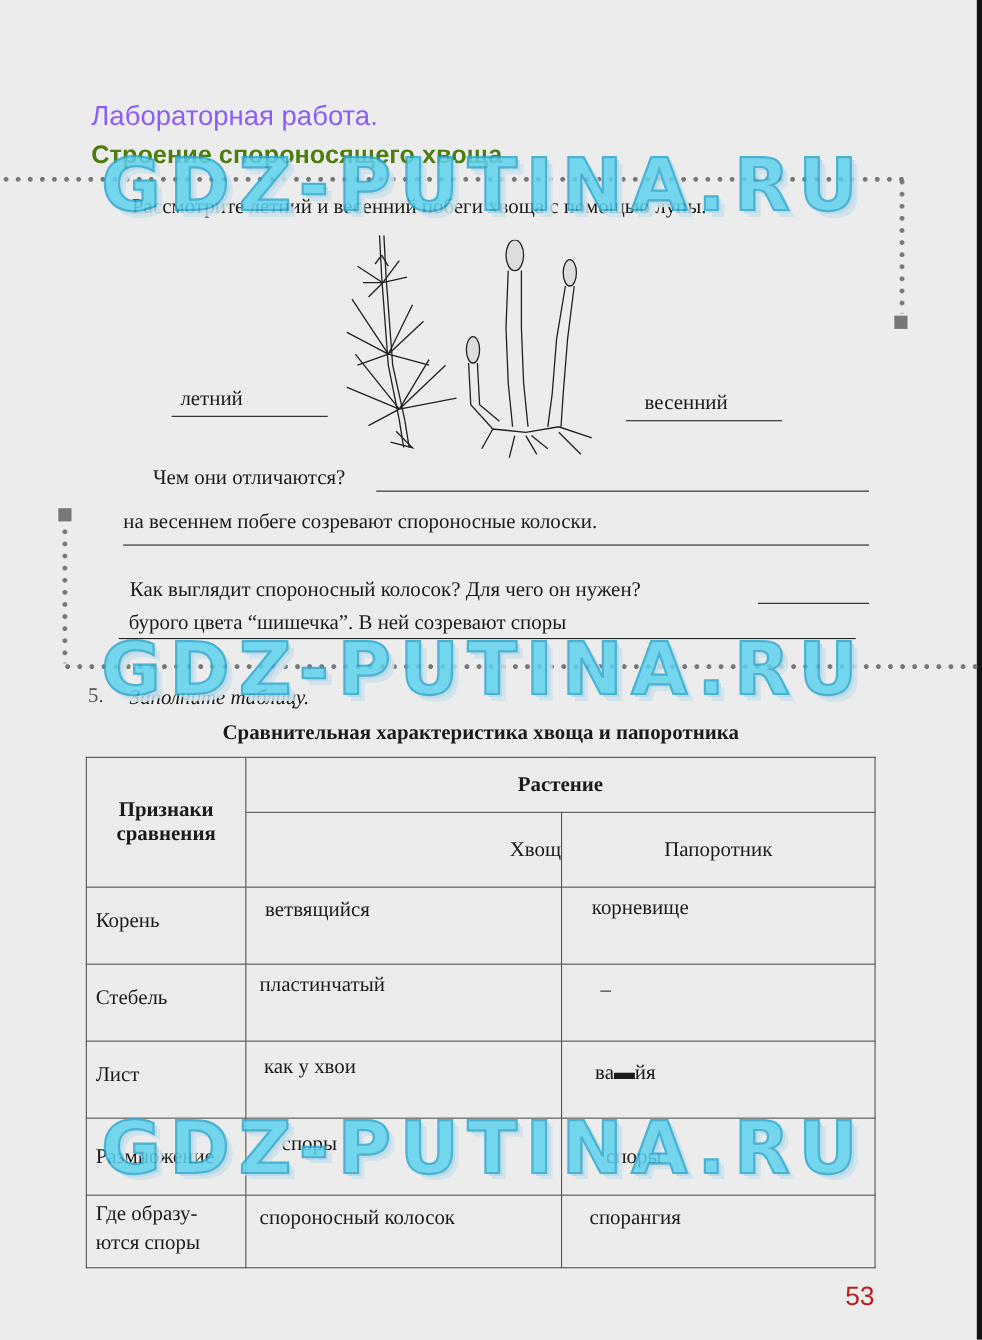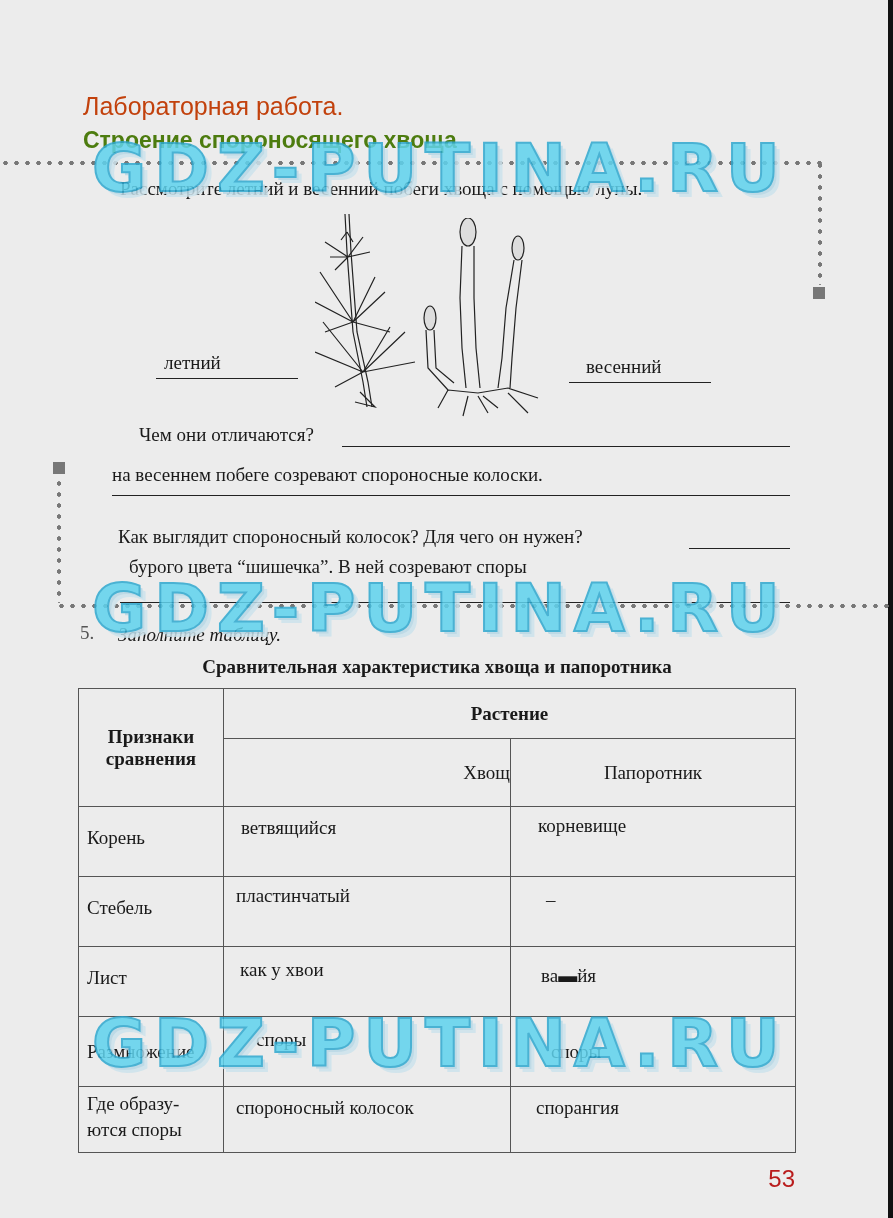--- a/index.html
+++ b/index.html
@@ -1,19 +1,19 @@
 <!DOCTYPE html>
 <html><head>
 <meta charset="utf-8">
 <style>
   html,body{margin:0;padding:0;}
   body{width:893px;height:1218px;background:#ececec;position:relative;overflow:hidden;font-family:"Liberation Serif","DejaVu Serif",serif;color:#1a1a1a;}
   .edge{position:absolute;right:0;top:0;width:5px;height:1218px;background:#111;}
   .abs{position:absolute;}
-  .lab{left:83px;top:92px;font-family:"Liberation Sans",sans-serif;font-size:25px;color:#c2410c;}
+  .lab{left:83px;top:92px;font-family:"Liberation Sans",sans-serif;font-size:25px;color:#8b5cf6;}
   .title{left:83px;top:127px;font-family:"Liberation Sans",sans-serif;font-size:23px;font-weight:bold;color:#4d7c0f;}
   .dots-h{height:6px;background-image:radial-gradient(circle,#777 2px,transparent 2.4px);background-size:11px 6px;background-repeat:repeat-x;}
   .dots-v{width:6px;background-image:radial-gradient(circle,#777 2px,transparent 2.4px);background-size:6px 11px;background-repeat:repeat-y;}
   .sq{width:12px;height:12px;background:#777;}
   .txt{font-size:19px;}
   .uline{border-bottom:1.6px solid #222;}
   table.cmp{position:absolute;left:78px;top:688px;width:718px;border-collapse:collapse;font-size:19px;}
   table.cmp td{border:1.5px solid #555;vertical-align:top;padding:0;}
   .hd{font-weight:bold;text-align:center;}
   .wm{position:absolute;font-family:"DejaVu Sans","Liberation Sans",sans-serif;font-weight:bold;font-size:66px;letter-spacing:8px;color:#5fd3ee;opacity:0.85;
@@ -59,21 +59,21 @@
   <path d="M8 112 L10 150 L30 172 M16 112 L18 150 L36 165"></path>
   <path d="M30 172 L60 175 L90 170 L120 180 M30 172 L20 190 M50 178 L45 198 M60 178 L70 195 M65 178 L80 190 M90 175 L110 195"></path>
 </svg>
 
 <div class="abs txt" style="left:118px;top:424px;margin-left:21px;">Чем они отличаются?</div>
 <div class="abs uline" style="left:342px;top:446px;width:448px;"></div>
 <div class="abs txt uline" style="left:112px;top:464px;width:678px;padding-bottom:9px;padding-left:0;box-sizing:border-box;">на весеннем побеге созревают спороносные колоски.</div>
 
 <div class="abs txt" style="left:118px;top:526px;">Как выглядит спороносный колосок? Для чего он нужен?</div>
 <div class="abs uline" style="left:689px;top:548px;width:101px;"></div>
-<div class="abs txt uline" style="left:120px;top:556px;width:670px;padding-left:9px;padding-bottom:24px;box-sizing:border-box;">бурого цвета “шишечка”. В ней созревают споры</div>
+<div class="abs txt uline" style="left:108px;top:556px;width:670px;padding-left:9px;padding-bottom:2px;box-sizing:border-box;">бурого цвета “шишечка”. В ней созревают споры</div>
 
 <div class="abs txt" style="left:80px;top:622px;color:#555;">5.</div>
 <div class="abs txt" style="left:118px;top:624px;font-style:italic;">Заполните таблицу.</div>
 
 <div class="abs txt" style="left:78px;top:656px;width:718px;text-align:center;font-weight:bold;">Сравнительная характеристика хвоща и папоротника</div>
 
 <table class="cmp">
   <tbody>
       <tr style="height:50px;">
     <td rowspan="2" class="hd" style="width:144px;vertical-align:middle;"><span>Признаки сравнения</span></td>

